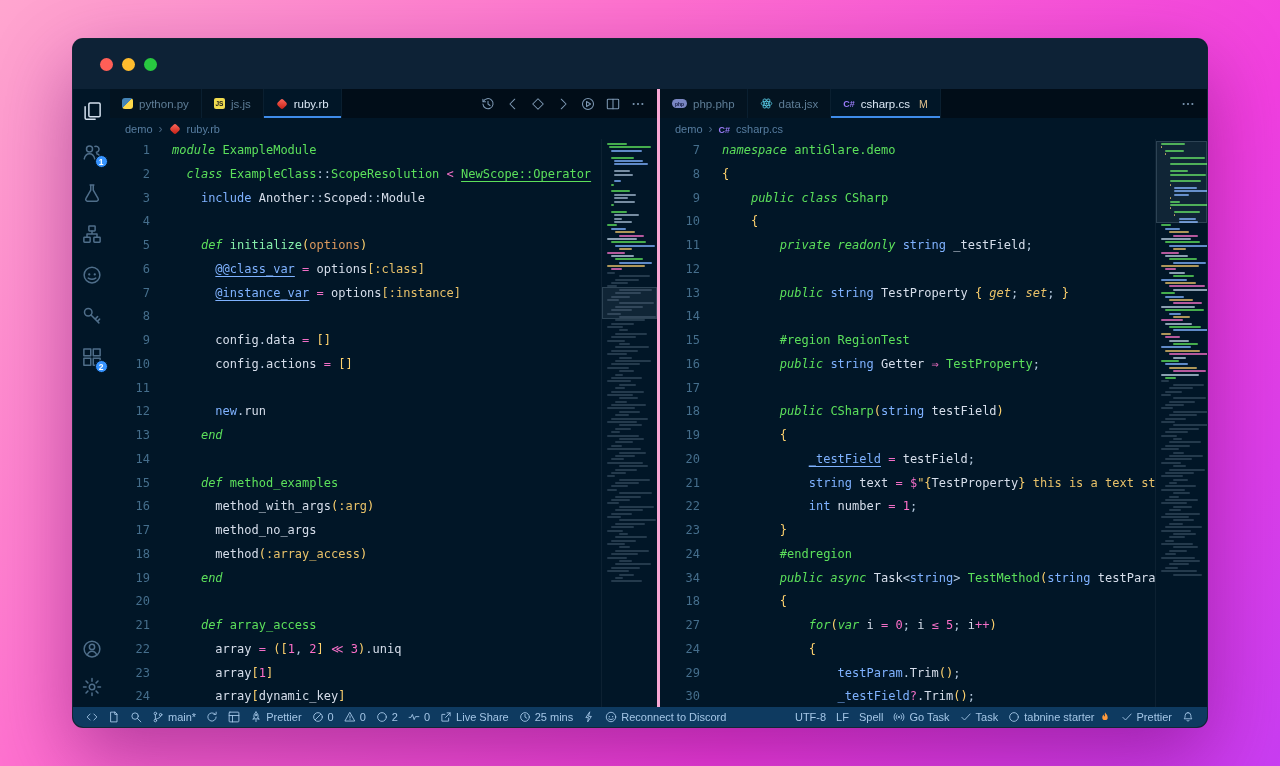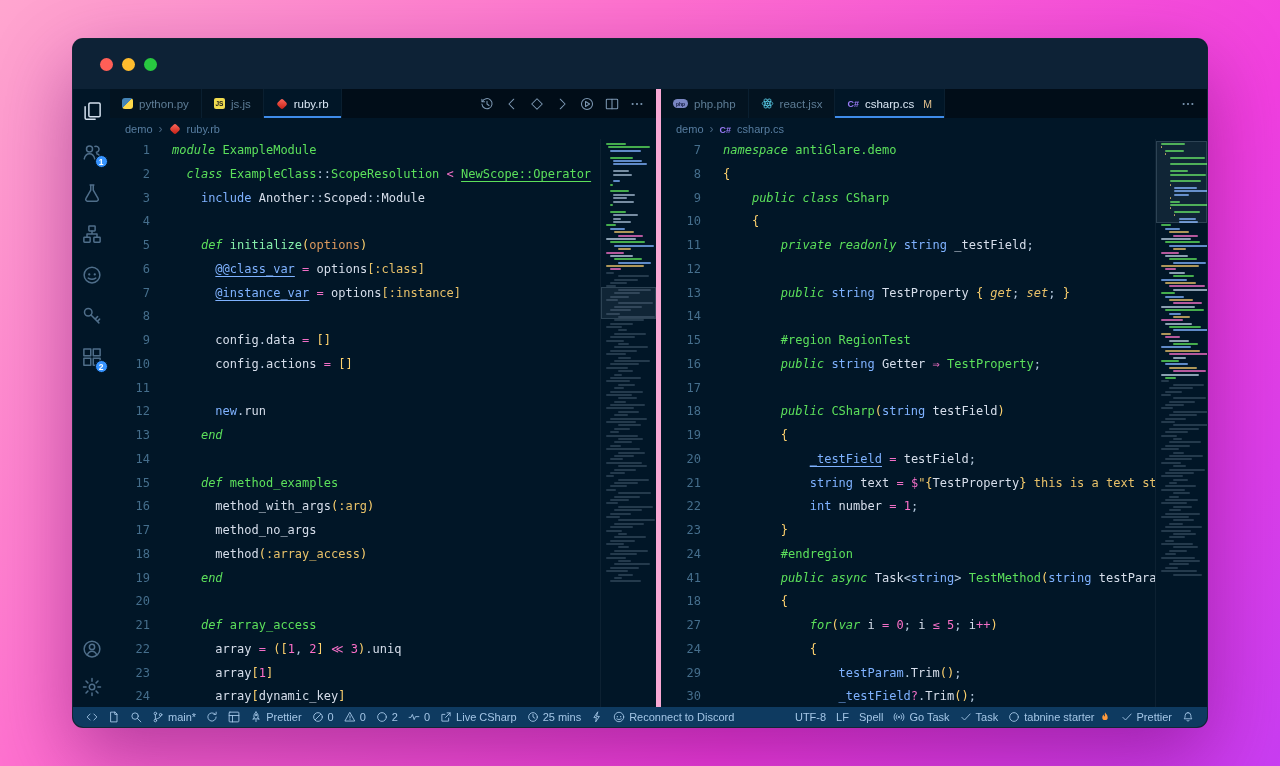--- a/index.html
+++ b/index.html
@@ -14,21 +14,21 @@
   .main{flex:1;display:flex;min-height:0}
   .activitybar{width:37px;flex:none;background:#011627;display:flex;flex-direction:column;align-items:center;padding:10px 0 8px}
   .ab-group{display:flex;flex-direction:column;align-items:center;gap:17px}
   .ab-bottom{margin-top:auto;gap:14px}
   .ab-item{position:relative;width:24px;height:24px;display:flex;align-items:center;justify-content:center;color:#4f6e8a;cursor:pointer}
   .ab-item.active{color:#d3e0ee}
   .ab-badge{position:absolute;right:-4px;bottom:-4px;width:13px;height:13px;border-radius:50%;background:#3794ff;color:#fff;font-size:8.5px;font-weight:bold;display:flex;align-items:center;justify-content:center;border:1px solid #011627}
   
   .editors{flex:1;display:flex;min-width:0}
   .editor-group{flex:1;display:flex;flex-direction:column;min-width:0;position:relative}
-  .editor-group.left{border-right:5px solid #f9a8d4}
+  .editor-group.left{border-right:3px solid #f9a8d4}
   .tabbar{height:29px;flex:none;background:#010d18;display:flex;align-items:stretch}
   .tabs{display:flex;align-items:stretch}
   .tab{display:flex;align-items:center;gap:6px;padding:0 12px;font-size:11.5px;color:#5e7d96;background:#031320;border-right:1px solid #0a1f30;white-space:nowrap;cursor:pointer}
   .tab.active{background:#011627;color:#dbe8f5;box-shadow:inset 0 -2px 0 #3f8cea}
   .mod{color:#e2c08d;font-size:10.5px;margin-left:3px}
   .tab-actions{margin-left:auto;display:flex;align-items:center;gap:11px;padding-right:12px;color:#7d98b3}
   .act{display:flex;align-items:center;cursor:pointer}
   .breadcrumbs{height:21px;flex:none;display:flex;align-items:center;gap:6px;padding-left:15px;font-size:11px;color:#577da0;background:#011627}
   .bc-sep{color:#44617c;font-size:12px}
   
@@ -405,21 +405,21 @@
                 </div>
                 <div class="tab">
                   <span class="fi fi-react">
                     <svg width="13" height="13" viewBox="0 0 16 16" fill="none" stroke="#5fd9f5" stroke-width="0.9">
                       <ellipse cx="8" cy="8" rx="6.5" ry="2.6"></ellipse>
                       <ellipse cx="8" cy="8" rx="6.5" ry="2.6" transform="rotate(60 8 8)"></ellipse>
                       <ellipse cx="8" cy="8" rx="6.5" ry="2.6" transform="rotate(120 8 8)"></ellipse>
                       <circle cx="8" cy="8" r="1.1" fill="#5fd9f5" stroke="none"></circle>
                     </svg>
                   </span>
-                  <span>react.jsx</span>
+                  <span>data.jsx</span>
                 </div>
                 <div class="tab active">
                   <span class="fi fi-cs">C#</span>
                   <span>csharp.cs</span>
                   <span class="mod">M</span>
                 </div>
               </div>
             <div class="tab-actions" id="actions-right">
                 <span class="act">
                   <svg width="14" height="14" viewBox="0 0 16 16" fill="none" stroke="currentColor" stroke-width="1.2" stroke-linecap="round" stroke-linejoin="round">
@@ -449,21 +449,21 @@
                 <div class="ln">15</div>
                 <div class="ln">16</div>
                 <div class="ln">17</div>
                 <div class="ln">18</div>
                 <div class="ln">19</div>
                 <div class="ln">20</div>
                 <div class="ln">21</div>
                 <div class="ln">22</div>
                 <div class="ln">23</div>
                 <div class="ln">24</div>
-                <div class="ln">41</div>
+                <div class="ln">34</div>
                 <div class="ln">18</div>
                 <div class="ln">27</div>
                 <div class="ln">24</div>
                 <div class="ln">29</div>
                 <div class="ln">30</div>
               </div>
             <div class="lines" id="lines-right"><div class="cl"><span class="tk-kw">namespace </span><span class="tk-type">antiGlare.demo</span></div><div class="cl"><span class="tk-brace">{</span></div><div class="cl"><span class="tk-id">    </span><span class="tk-kw">public class </span><span class="tk-type">CSharp</span></div><div class="cl"><span class="tk-id">    </span><span class="tk-brace">{</span></div><div class="cl"><span class="tk-id">        </span><span class="tk-kw">private readonly </span><span class="tk-kw2">string</span><span class="tk-id"> _testField</span><span class="tk-punc">;</span></div><div class="cl"></div><div class="cl"><span class="tk-id">        </span><span class="tk-kw">public </span><span class="tk-kw2">string</span><span class="tk-id"> TestProperty </span><span class="tk-brace">{ </span><span class="tk-acc">get</span><span class="tk-punc">; </span><span class="tk-acc">set</span><span class="tk-punc">; </span><span class="tk-brace">}</span></div><div class="cl"></div><div class="cl"><span class="tk-id">        </span><span class="tk-type">#region RegionTest</span></div><div class="cl"><span class="tk-id">        </span><span class="tk-kw">public </span><span class="tk-kw2">string</span><span class="tk-id"> Getter </span><span class="tk-op">⇒</span><span class="tk-id"> </span><span class="tk-type">TestProperty</span><span class="tk-punc">;</span></div><div class="cl"></div><div class="cl"><span class="tk-id">        </span><span class="tk-kw">public </span><span class="tk-type">CSharp</span><span class="tk-brace">(</span><span class="tk-kw2">string</span><span class="tk-id"> testField</span><span class="tk-brace">)</span></div><div class="cl"><span class="tk-id">        </span><span class="tk-brace">{</span></div><div class="cl"><span class="tk-id">            </span><span class="tk-var">_testField</span><span class="tk-id"> </span><span class="tk-op">=</span><span class="tk-id"> </span><span class="tk-id">testField</span><span class="tk-punc">;</span></div><div class="cl"><span class="tk-id">            </span><span class="tk-kw2">string</span><span class="tk-id"> text </span><span class="tk-op">=</span><span class="tk-id"> </span><span class="tk-op">$</span><span class="tk-str">"</span><span class="tk-brace">{</span><span class="tk-id">TestProperty</span><span class="tk-brace">}</span><span class="tk-str"> this is a text str</span></div><div class="cl"><span class="tk-id">            </span><span class="tk-kw2">int</span><span class="tk-id"> number </span><span class="tk-op">=</span><span class="tk-id"> </span><span class="tk-num">1</span><span class="tk-punc">;</span></div><div class="cl"><span class="tk-id">        </span><span class="tk-brace">}</span></div><div class="cl"><span class="tk-id">        </span><span class="tk-type">#endregion</span></div><div class="cl"><span class="tk-id">        </span><span class="tk-kw">public async </span><span class="tk-id">Task</span><span class="tk-punc">&lt;</span><span class="tk-kw2">string</span><span class="tk-punc">&gt;</span><span class="tk-id"> </span><span class="tk-type">TestMethod</span><span class="tk-brace">(</span><span class="tk-kw2">string</span><span class="tk-id"> testParam</span><span class="tk-brace">)</span></div><div class="cl"><span class="tk-id">        </span><span class="tk-brace">{</span></div><div class="cl"><span class="tk-id">            </span><span class="tk-kw">for</span><span class="tk-brace">(</span><span class="tk-kw">var </span><span class="tk-id">i </span><span class="tk-op">=</span><span class="tk-id"> </span><span class="tk-num">0</span><span class="tk-punc">; </span><span class="tk-id">i </span><span class="tk-op">≤</span><span class="tk-id"> </span><span class="tk-num">5</span><span class="tk-punc">; </span><span class="tk-id">i</span><span class="tk-op">++</span><span class="tk-brace">)</span></div><div class="cl"><span class="tk-id">            </span><span class="tk-brace">{</span></div><div class="cl"><span class="tk-id">                </span><span class="tk-blue">testParam</span><span class="tk-punc">.</span><span class="tk-id">Trim</span><span class="tk-brace">()</span><span class="tk-punc">;</span></div><div class="cl"><span class="tk-id">                </span><span class="tk-blue">_testField</span><span class="tk-op">?</span><span class="tk-punc">.</span><span class="tk-id">Trim</span><span class="tk-brace">()</span><span class="tk-punc">;</span></div></div>
             <div class="minimap">
               <div id="mm-right">
                   <div class="mm-line" style="margin-left: 0px; width: 24px; background: rgb(92, 224, 91);"></div>
@@ -698,21 +698,21 @@
             </span>
             <span>0</span>
           </div>
           <div class="sb-item">
             <span class="sb-ic">
               <svg width="12" height="12" viewBox="0 0 16 16" fill="none" stroke="currentColor" stroke-width="1.2" stroke-linecap="round" stroke-linejoin="round">
                 <path d="M9.5 2.5h4v4M13.5 2.5L7.5 8.5"></path>
                 <path d="M11.5 9.5v4h-9v-9h4"></path>
               </svg>
             </span>
-            <span>Live CSharp</span>
+            <span>Live Share</span>
           </div>
           <div class="sb-item">
             <span class="sb-ic">
               <svg width="12" height="12" viewBox="0 0 16 16" fill="none" stroke="currentColor" stroke-width="1.2" stroke-linecap="round" stroke-linejoin="round">
                 <circle cx="8" cy="8" r="5.8"></circle>
                 <path d="M8 4.5V8l2.4 1.6"></path>
               </svg>
             </span>
             <span>25 mins</span>
           </div>

